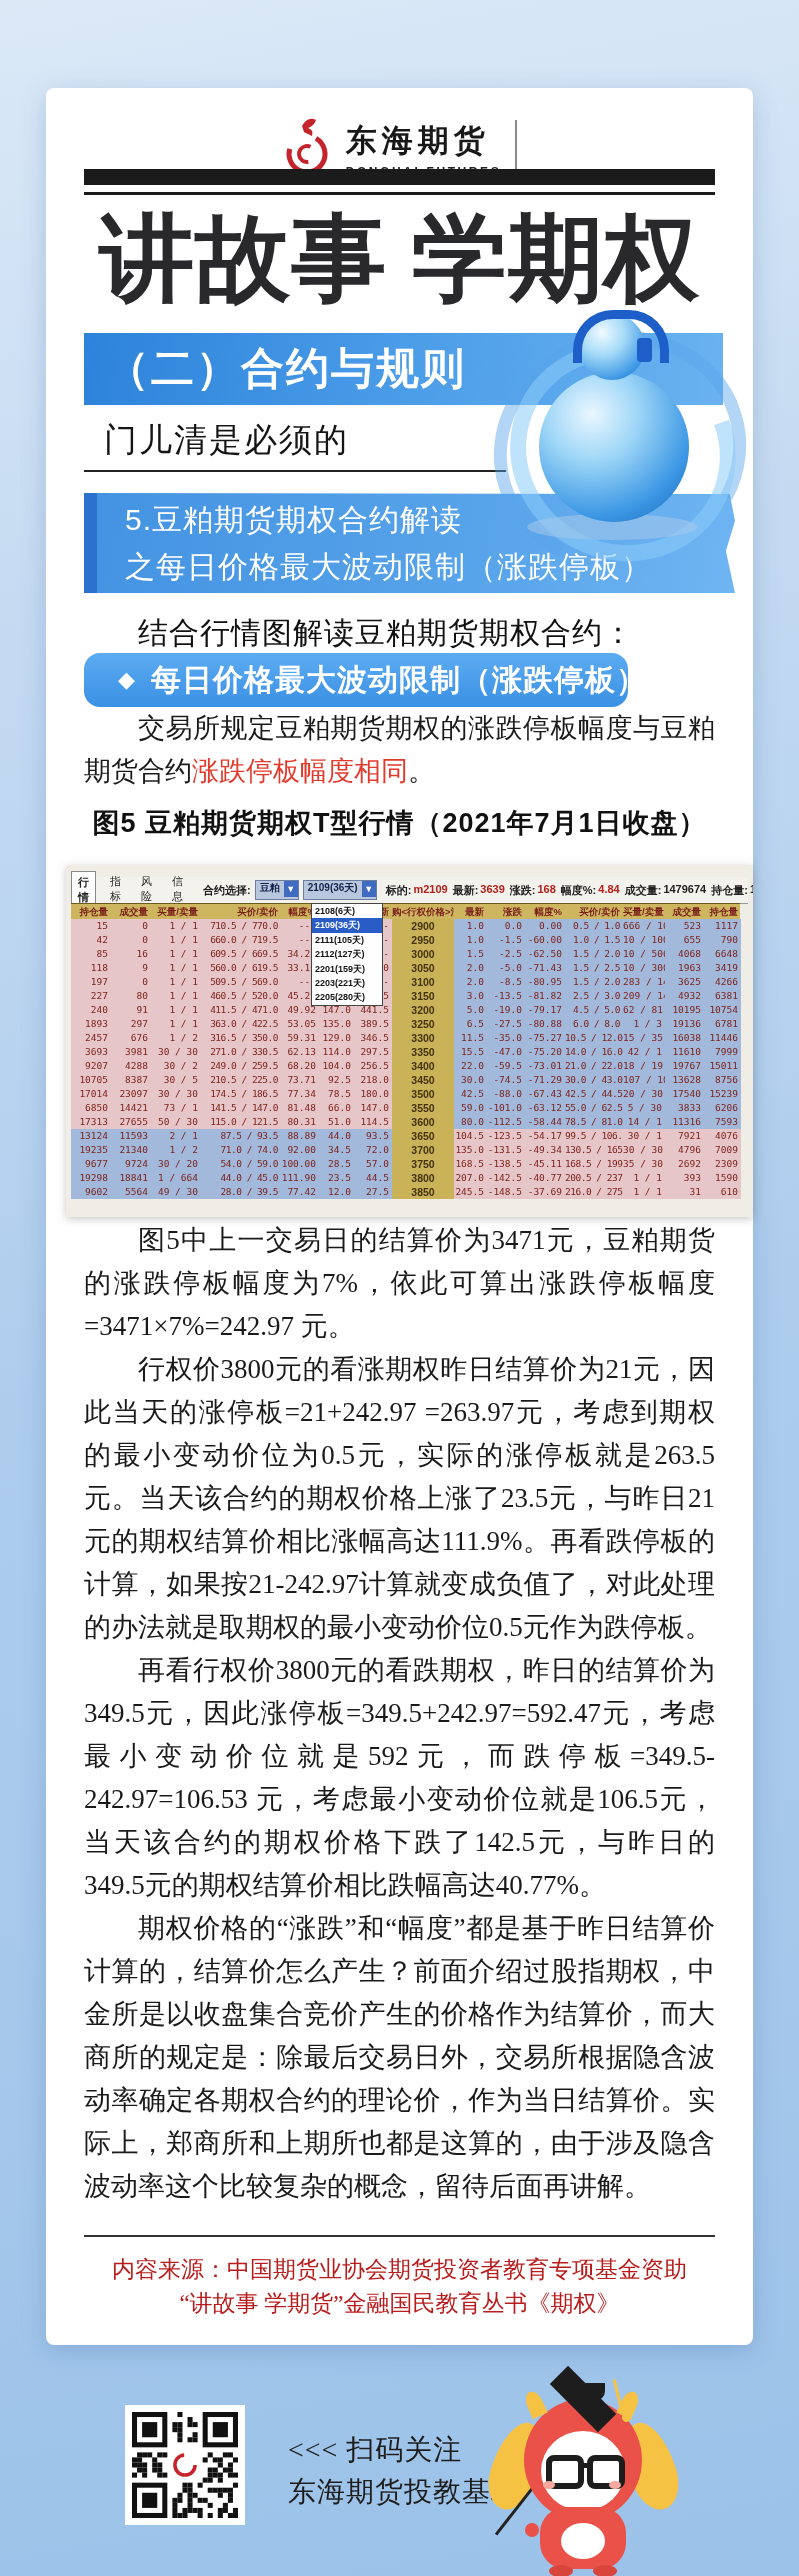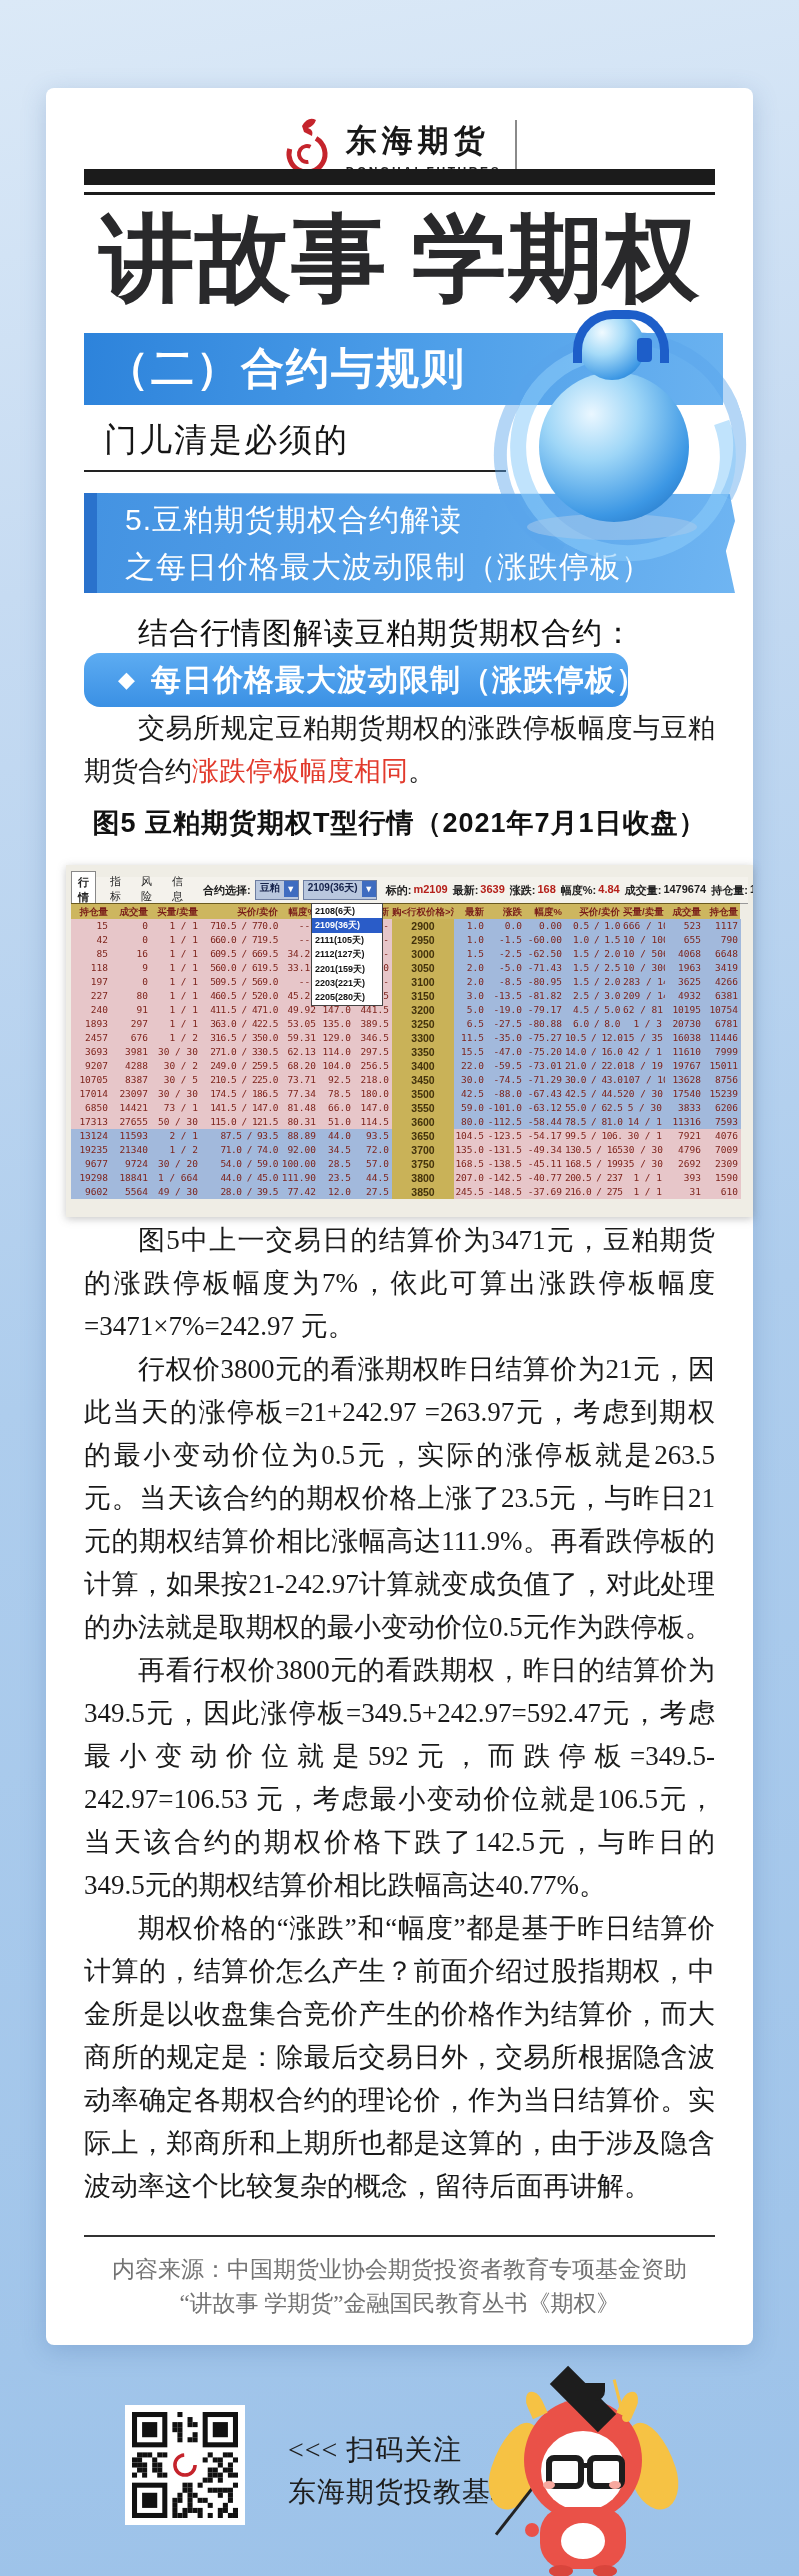--- a/index.html
+++ b/index.html
@@ -88,21 +88,21 @@
     font-family:"Liberation Sans","DejaVu Sans",sans-serif;}
   .cell.tight{letter-spacing:-0.5px;}
   .q-drop{position:absolute;left:245px;top:38px;width:70px;background:#fff;border:1px solid #444;z-index:6;}
   .q-drop .item{font-size:9px;line-height:14.4px;padding-left:3px;color:#111;white-space:nowrap;font-weight:bold;}
   .q-drop .item.sel{background:#2a5cc8;color:#fff;}
   
   .bodyp{position:relative;margin:0;width:631px;font-size:27px;line-height:43px;text-indent:2em;text-align:justify;
     color:#1a1a1a;font-family:"Liberation Serif","DejaVu Serif",serif;}
   .body-wrap{position:absolute;left:38px;top:1131px;width:631px;}
   .separator{position:absolute;left:38px;top:2147px;width:631px;height:2px;background:#333;}
-  .footer{position:absolute;left:38px;top:2165px;width:631px;text-align:center;font-size:23px;line-height:34px;color:#737373;
+  .footer{position:absolute;left:38px;top:2165px;width:631px;text-align:center;font-size:23px;line-height:34px;color:#b91c1c;
     font-family:"Liberation Serif","DejaVu Serif",serif;}
   
   .qr-box{position:absolute;left:125px;top:2405px;width:120px;height:120px;background:#fff;display:flex;align-items:center;justify-content:center;}
   .qr-caption{position:absolute;left:288px;top:2429px;font-size:28px;line-height:42px;color:#1d1d1d;letter-spacing:1px;
     font-family:"Liberation Serif","DejaVu Serif",serif;font-weight:500;white-space:nowrap;}
   
   .mascot{position:absolute;left:491px;top:2373px;width:185px;height:203px;}
   .m-wing{position:absolute;width:46px;height:90px;background:#f6c244;border-radius:50% 50% 50% 50%/60% 60% 40% 40%;}
   .m-wing.l{left:2px;top:48px;transform:rotate(18deg);}
   .m-wing.r{right:2px;top:48px;transform:rotate(-18deg);}
@@ -349,21 +349,21 @@
           <div class="cell pz tight">363.0 / 422.5</div>
           <div class="cell pz">53.05</div>
           <div class="cell pz">135.0</div>
           <div class="cell pz">389.5</div>
           <div class="cell strike">3250</div>
           <div class="cell bz">6.5</div>
           <div class="cell bz">-27.5</div>
           <div class="cell bz">-80.88</div>
           <div class="cell bz tight">6.0 / 8.0</div>
           <div class="cell bz">1 / 3</div>
-          <div class="cell bz">20730</div>
+          <div class="cell bz">19136</div>
           <div class="cell bz">6781</div>
           <div class="cell pz">2457</div>
           <div class="cell pz">676</div>
           <div class="cell pz">1 / 2</div>
           <div class="cell pz tight">316.5 / 350.0</div>
           <div class="cell pz">59.31</div>
           <div class="cell pz">129.0</div>
           <div class="cell pz">346.5</div>
           <div class="cell strike">3300</div>
           <div class="cell bz">11.5</div>

